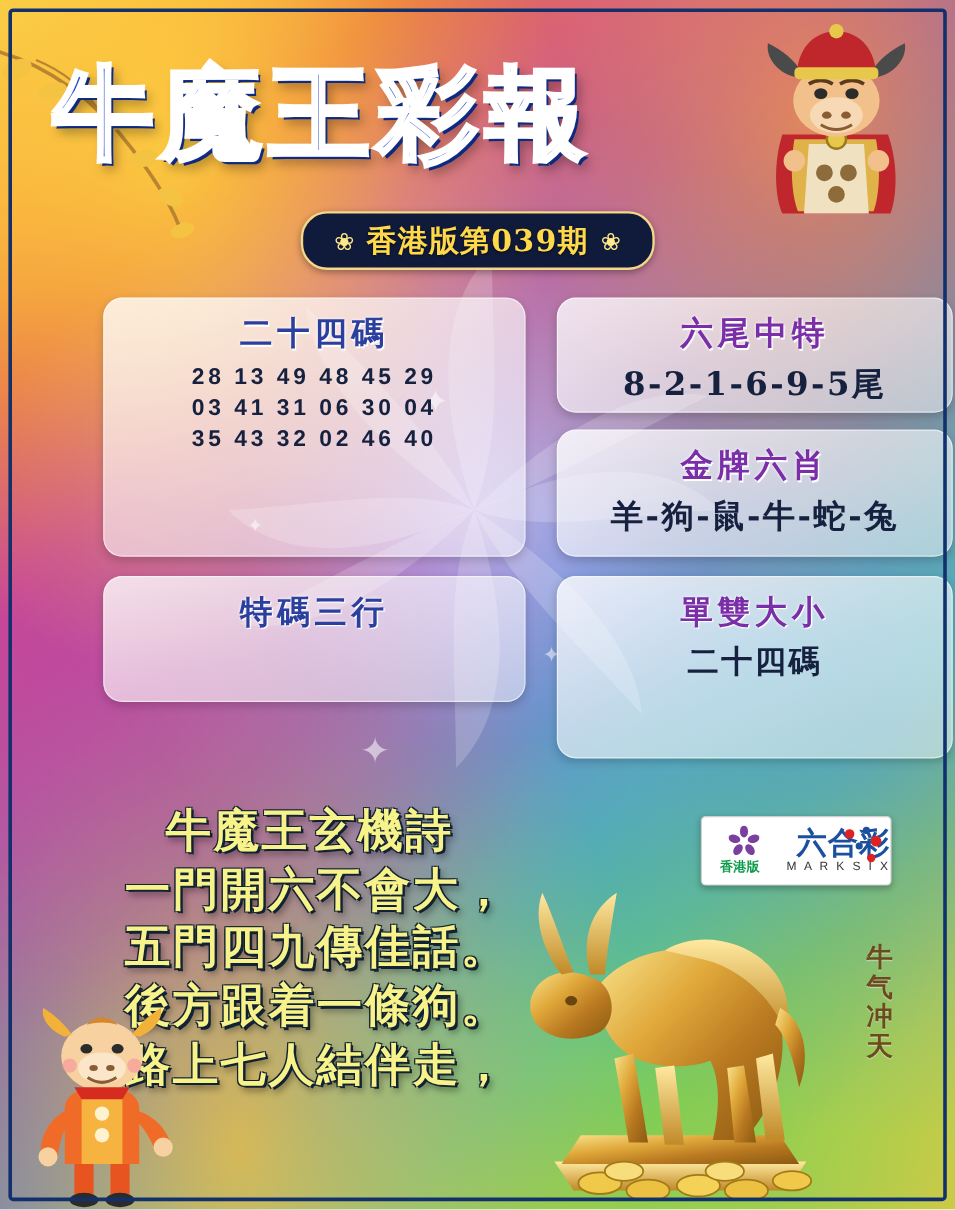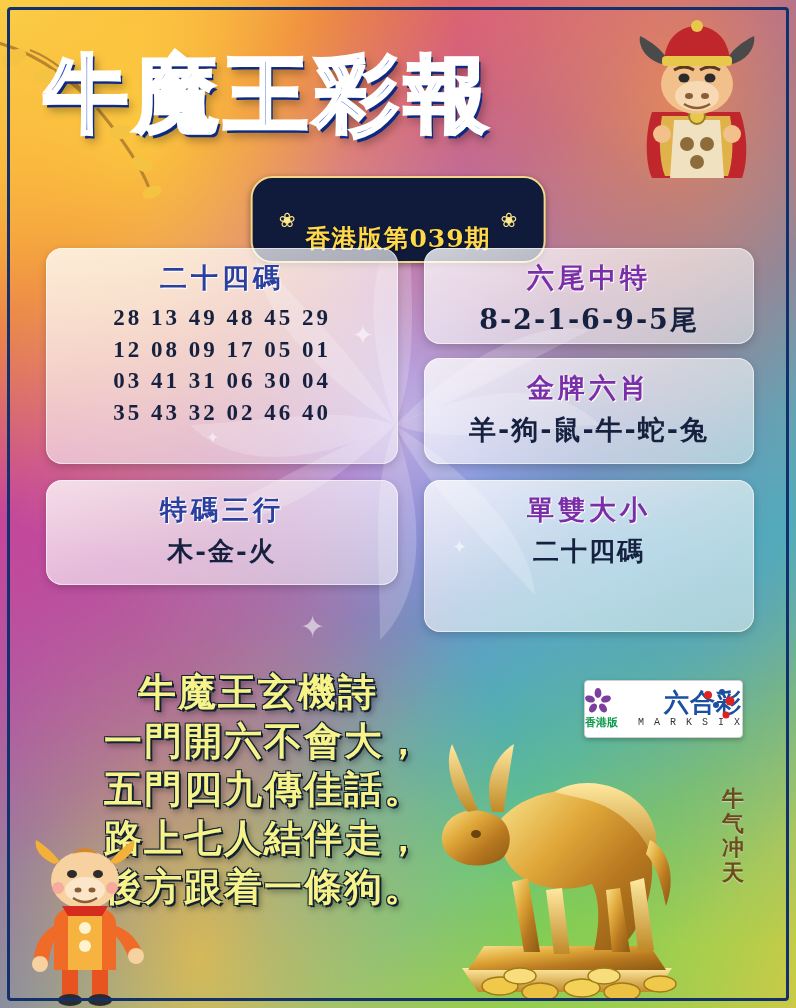--- a/index.html
+++ b/index.html
@@ -116,21 +116,20 @@
     box-shadow: 0 2px 6px rgba(0,0,0,0.35);
   }
   .issue-text {
     color: #ffd94a;
     font-family: "DejaVu Serif", serif;
     font-weight: bold;
     font-size: 25px;
     letter-spacing: 1px;
     white-space: nowrap;
     text-shadow: 0 1px 2px rgba(0,0,0,0.6);
-    margin-top: 38px;
   }
   .flower {
     color: #ffe98a;
     font-size: 20px;
     line-height: 1;
   }
 
   
   .mascot-king {
     position: absolute;
@@ -160,35 +159,36 @@
     z-index: 10;
   }
   .card {
     position: absolute;
     border-radius: 16px;
     background: linear-gradient(160deg, rgba(255,255,255,0.80) 0%, rgba(255,255,255,0.62) 45%, rgba(255,255,255,0.48) 100%);
     box-shadow: 0 3px 8px rgba(0,0,0,0.18), inset 0 0 0 1px rgba(255,255,255,0.55);
     box-sizing: border-box;
     padding: 12px 14px;
     text-align: center;
+    margin-left: 40px;
   }
   .card-title {
     font-family: "DejaVu Serif", serif;
     font-weight: bold;
     font-size: 27px;
     letter-spacing: 4px;
     color: #2a3f9e;
     text-shadow: 1px 1px 0 #ffffff, 0 0 3px rgba(255,255,255,0.9);
     margin-bottom: 6px;
   }
   .card-title.violet { color: #7a2ea8; }
   .num-row {
-    font-family: Liberation Serif, serif;
-    font-weight: bold;
-    font-size: 23px;
+    font-family: Liberation Sans, sans-serif;
+    font-weight: bold;
+    font-size: 19px;
     letter-spacing: 3px;
     color: #15213f;
     line-height: 1.38;
     white-space: nowrap;
   }
   .card-value {
     font-family: "DejaVu Serif", serif;
     font-weight: bold;
     font-size: 26px;
     letter-spacing: 2px;
@@ -241,21 +241,21 @@
     display: flex;
     align-items: center;
     box-shadow: 0 2px 5px rgba(0,0,0,0.25);
     overflow: hidden;
   }
   .logo-left {
     width: 48px;
     height: 100%;
     display: flex;
     flex-direction: column;
-    align-items: flex-start;
+    align-items: flex-end;
     justify-content: center;
     gap: 1px;
   }
   .logo-hk-text {
     font-family: "DejaVu Sans", sans-serif;
     font-size: 11px;
     font-weight: bold;
     color: #0f9b4c;
     letter-spacing: 0;
     white-space: nowrap;
@@ -271,21 +271,21 @@
   .logo-main {
     font-family: "DejaVu Serif", serif;
     font-size: 25px;
     font-weight: bold;
     color: #1b4fa0;
     letter-spacing: 1px;
     line-height: 1;
     white-space: nowrap;
   }
   .logo-sub {
-    font-family: Liberation Mono, monospace;
+    font-family: Liberation Sans, sans-serif;
     font-size: 10px;
     letter-spacing: 2px;
     color: #333333;
     white-space: nowrap;
     margin-top: 2px;
   }
 
   .vertical-caption {
     position: absolute;
     left: 716px;
@@ -399,52 +399,50 @@
       <span class="issue-text">香港版第039期</span>
       <span class="flower">❀</span>
     </div>
   </div>
 
   <div class="cards">
 
     <div class="card" id="card-24">
       <div class="card-title">二十四碼</div>
       <div class="num-row">28 13 49 48 45 29</div>
-      <div class="num-row">12 08 09 17 05 01</div>
       <div class="num-row">03 41 31 06 30 04</div>
       <div class="num-row">35 43 32 02 46 40</div>
     </div>
 
     <div class="card" id="card-tail">
       <div class="card-title violet">六尾中特</div>
       <div class="card-value big">8-2-1-6-9-5尾</div>
     </div>
 
     <div class="card" id="card-zodiac">
       <div class="card-title violet">金牌六肖</div>
       <div class="card-value big">羊-狗-鼠-牛-蛇-兔</div>
     </div>
 
     <div class="card" id="card-three">
       <div class="card-title">特碼三行</div>
-      <div class="card-value">木-金-火</div>
     </div>
 
     <div class="card" id="card-oddeven">
       <div class="card-title violet">單雙大小</div>
       <div class="card-value">二十四碼</div>
     </div>
   </div>
 
   <div class="poem">
     <div class="line1">牛魔王玄機詩</div>
     <div>一門開六不會大，</div>
     <div>五門四九傳佳話。</div>
+    <div>後方跟着一條狗。</div>
     <div>路上七人結伴走，</div>
-    <div>後方跟着一條狗。</div>
   </div>
 
   <svg class="gold-bull" viewBox="0 0 330 300">
     <defs>
       <linearGradient id="goldgrad" x1="0" y1="0" x2="1" y2="1">
         <stop offset="0%" stop-color="#f8e38c"></stop>
         <stop offset="35%" stop-color="#e0a83a"></stop>
         <stop offset="65%" stop-color="#b87820"></stop>
         <stop offset="100%" stop-color="#8a5a12"></stop>
       </linearGradient>

